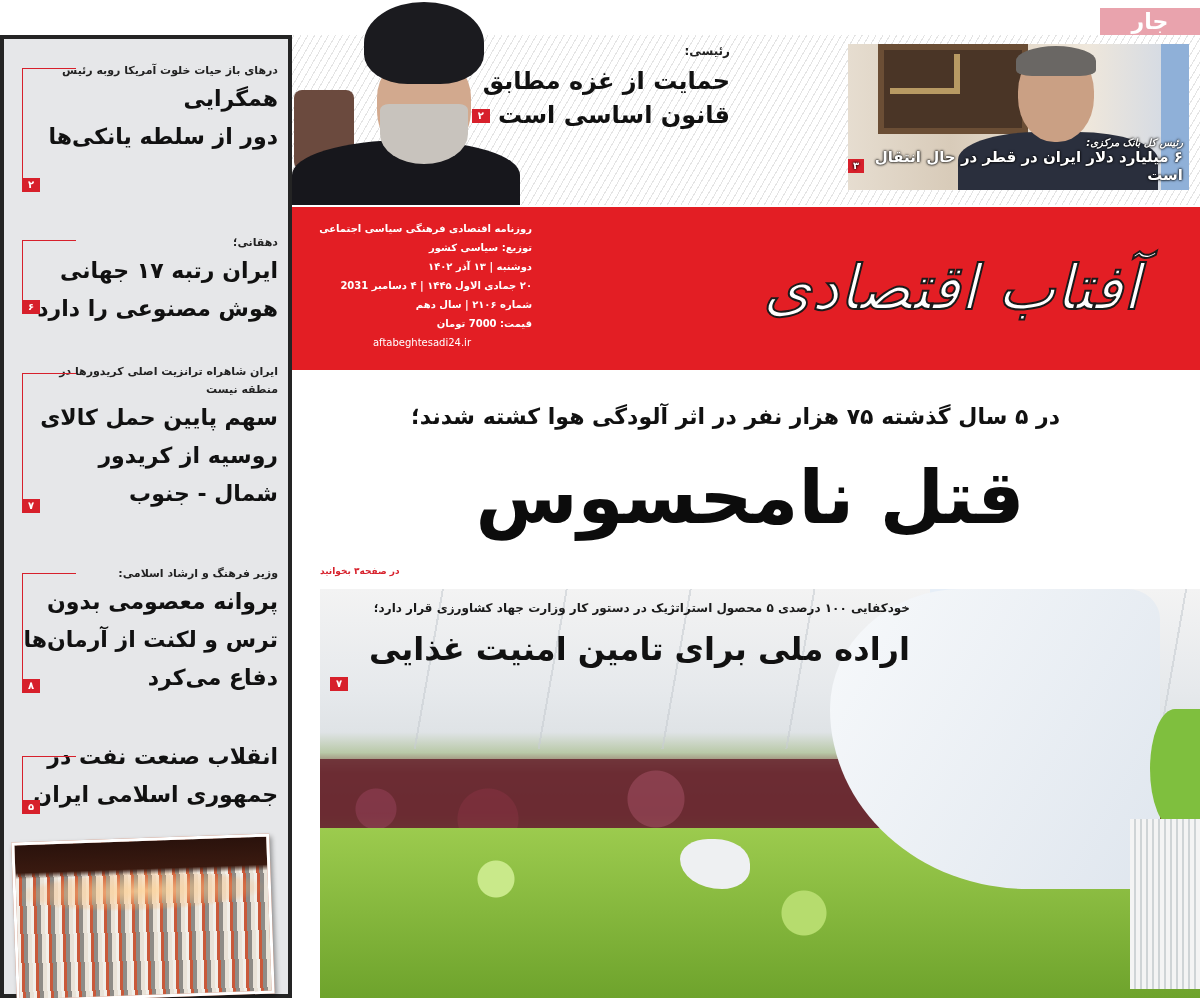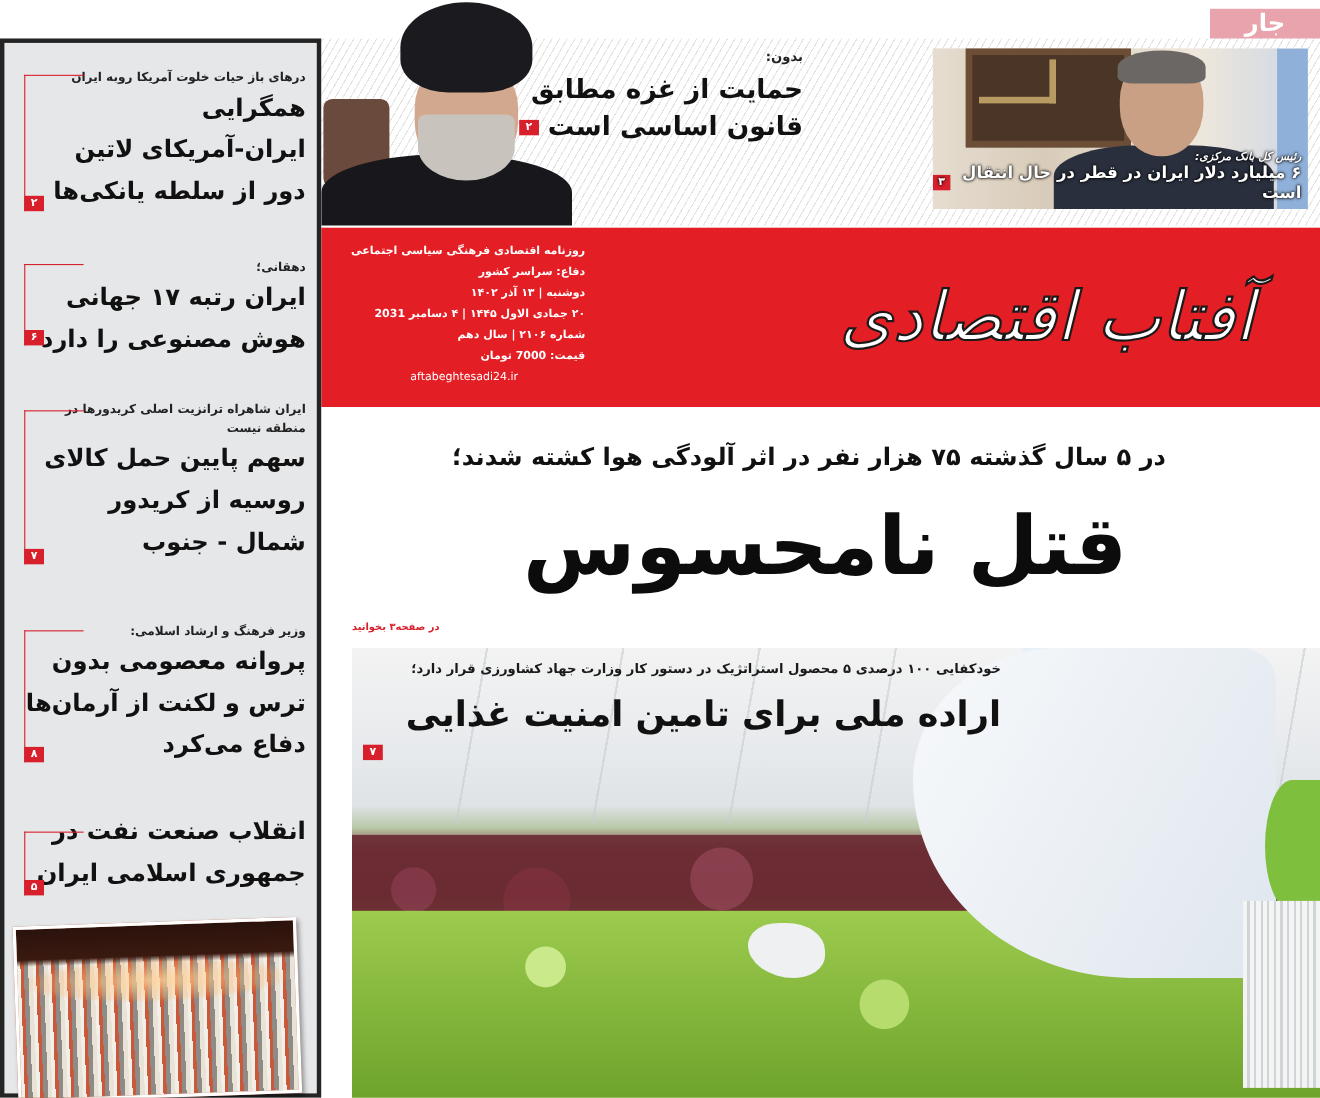--- a/index.html
+++ b/index.html
@@ -138,21 +138,21 @@
 
 <div class="portrait-left">
   <div class="chair"></div>
   <div class="robe"></div>
   <div class="face"></div>
   <div class="beard"></div>
   <div class="turban"></div>
 </div>
 
 <div class="teaser-raisi">
-  <div class="kicker">بدون:</div>
+  <div class="kicker">رئیسی:</div>
   <div class="title">
     <div>حمایت از غزه مطابق</div>
     <div><span>قانون اساسی است</span> <span class="pg">۲</span></div>
   </div>
 </div>
 
 <div class="photo-right">
   <div class="frame"></div>
   <div class="frame-inner"></div>
   <div class="flag"></div>
@@ -165,39 +165,38 @@
       <span>۶ میلیارد دلار ایران در قطر در حال انتقال است</span>
       <span class="pg">۳</span>
     </div>
   </div>
 </div>
 
 <div class="masthead">
   <div class="logo">آفتاب اقتصادی</div>
   <div class="imprint">
     <div>روزنامه اقتصادی فرهنگی سیاسی اجتماعی</div>
-    <div>دفاع: سراسر کشور</div>
+    <div>توزیع: سیاسی کشور</div>
     <div>دوشنبه | ۱۳ آذر ۱۴۰۲</div>
     <div>۲۰ جمادی الاول ۱۴۴۵ | ۴ دسامبر 2031</div>
     <div>شماره ۲۱۰۶ | سال دهم</div>
     <div>قیمت: 7000 تومان</div>
     <div class="site">aftabeghtesadi24.ir</div>
   </div>
 </div>
 
 <div class="sidebar"></div>
 
 <div class="sb-item" style="top:62px;">
   <div class="bracket" style="top:6px; height:124px;">
     <span class="pg">۲</span>
   </div>
-  <div class="kicker">درهای باز حیات خلوت آمریکا روبه ایران</div>
+  <div class="kicker">درهای باز حیات خلوت آمریکا روبه رئیس</div>
   <div class="title">
     <div>همگرایی</div>
-    <div>ایران-آمریکای لاتین</div>
     <div>دور از سلطه یانکی‌ها</div>
   </div>
 </div>
 
 <div class="sb-item" style="top:234px;">
   <div class="bracket" style="top:6px; height:74px;">
     <span class="pg">۶</span>
   </div>
   <div class="kicker">دهقانی؛</div>
   <div class="title">

